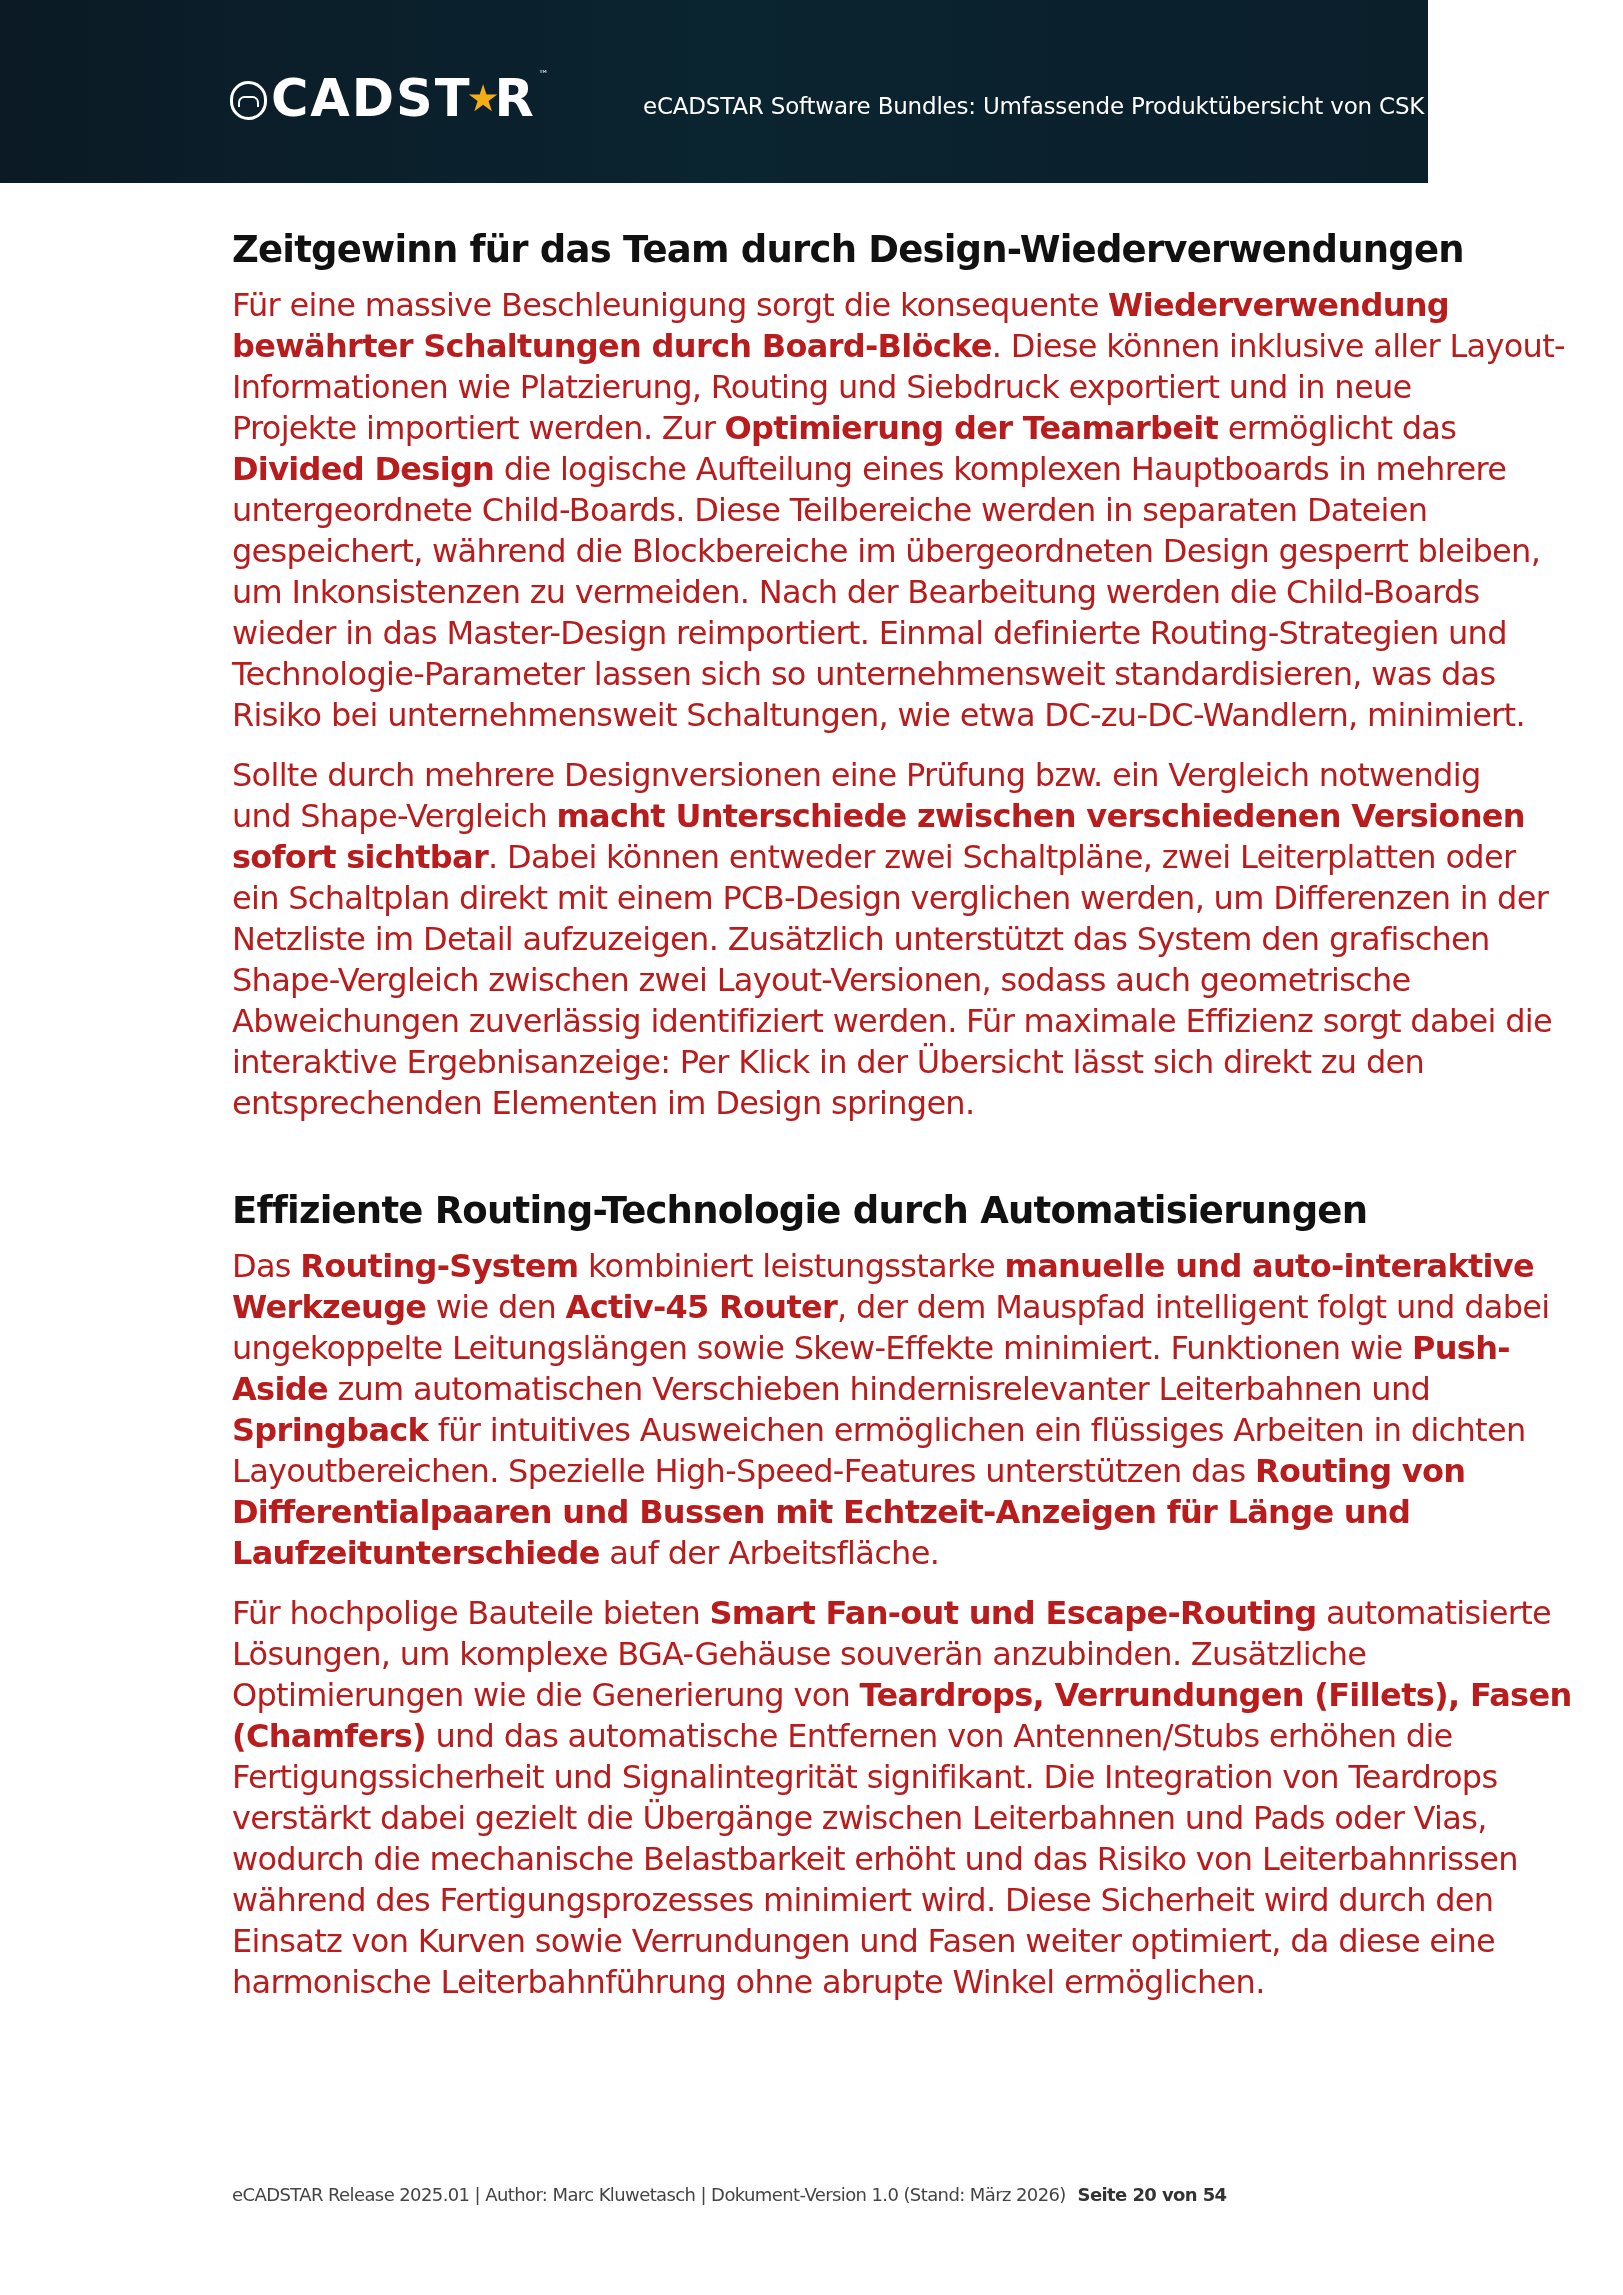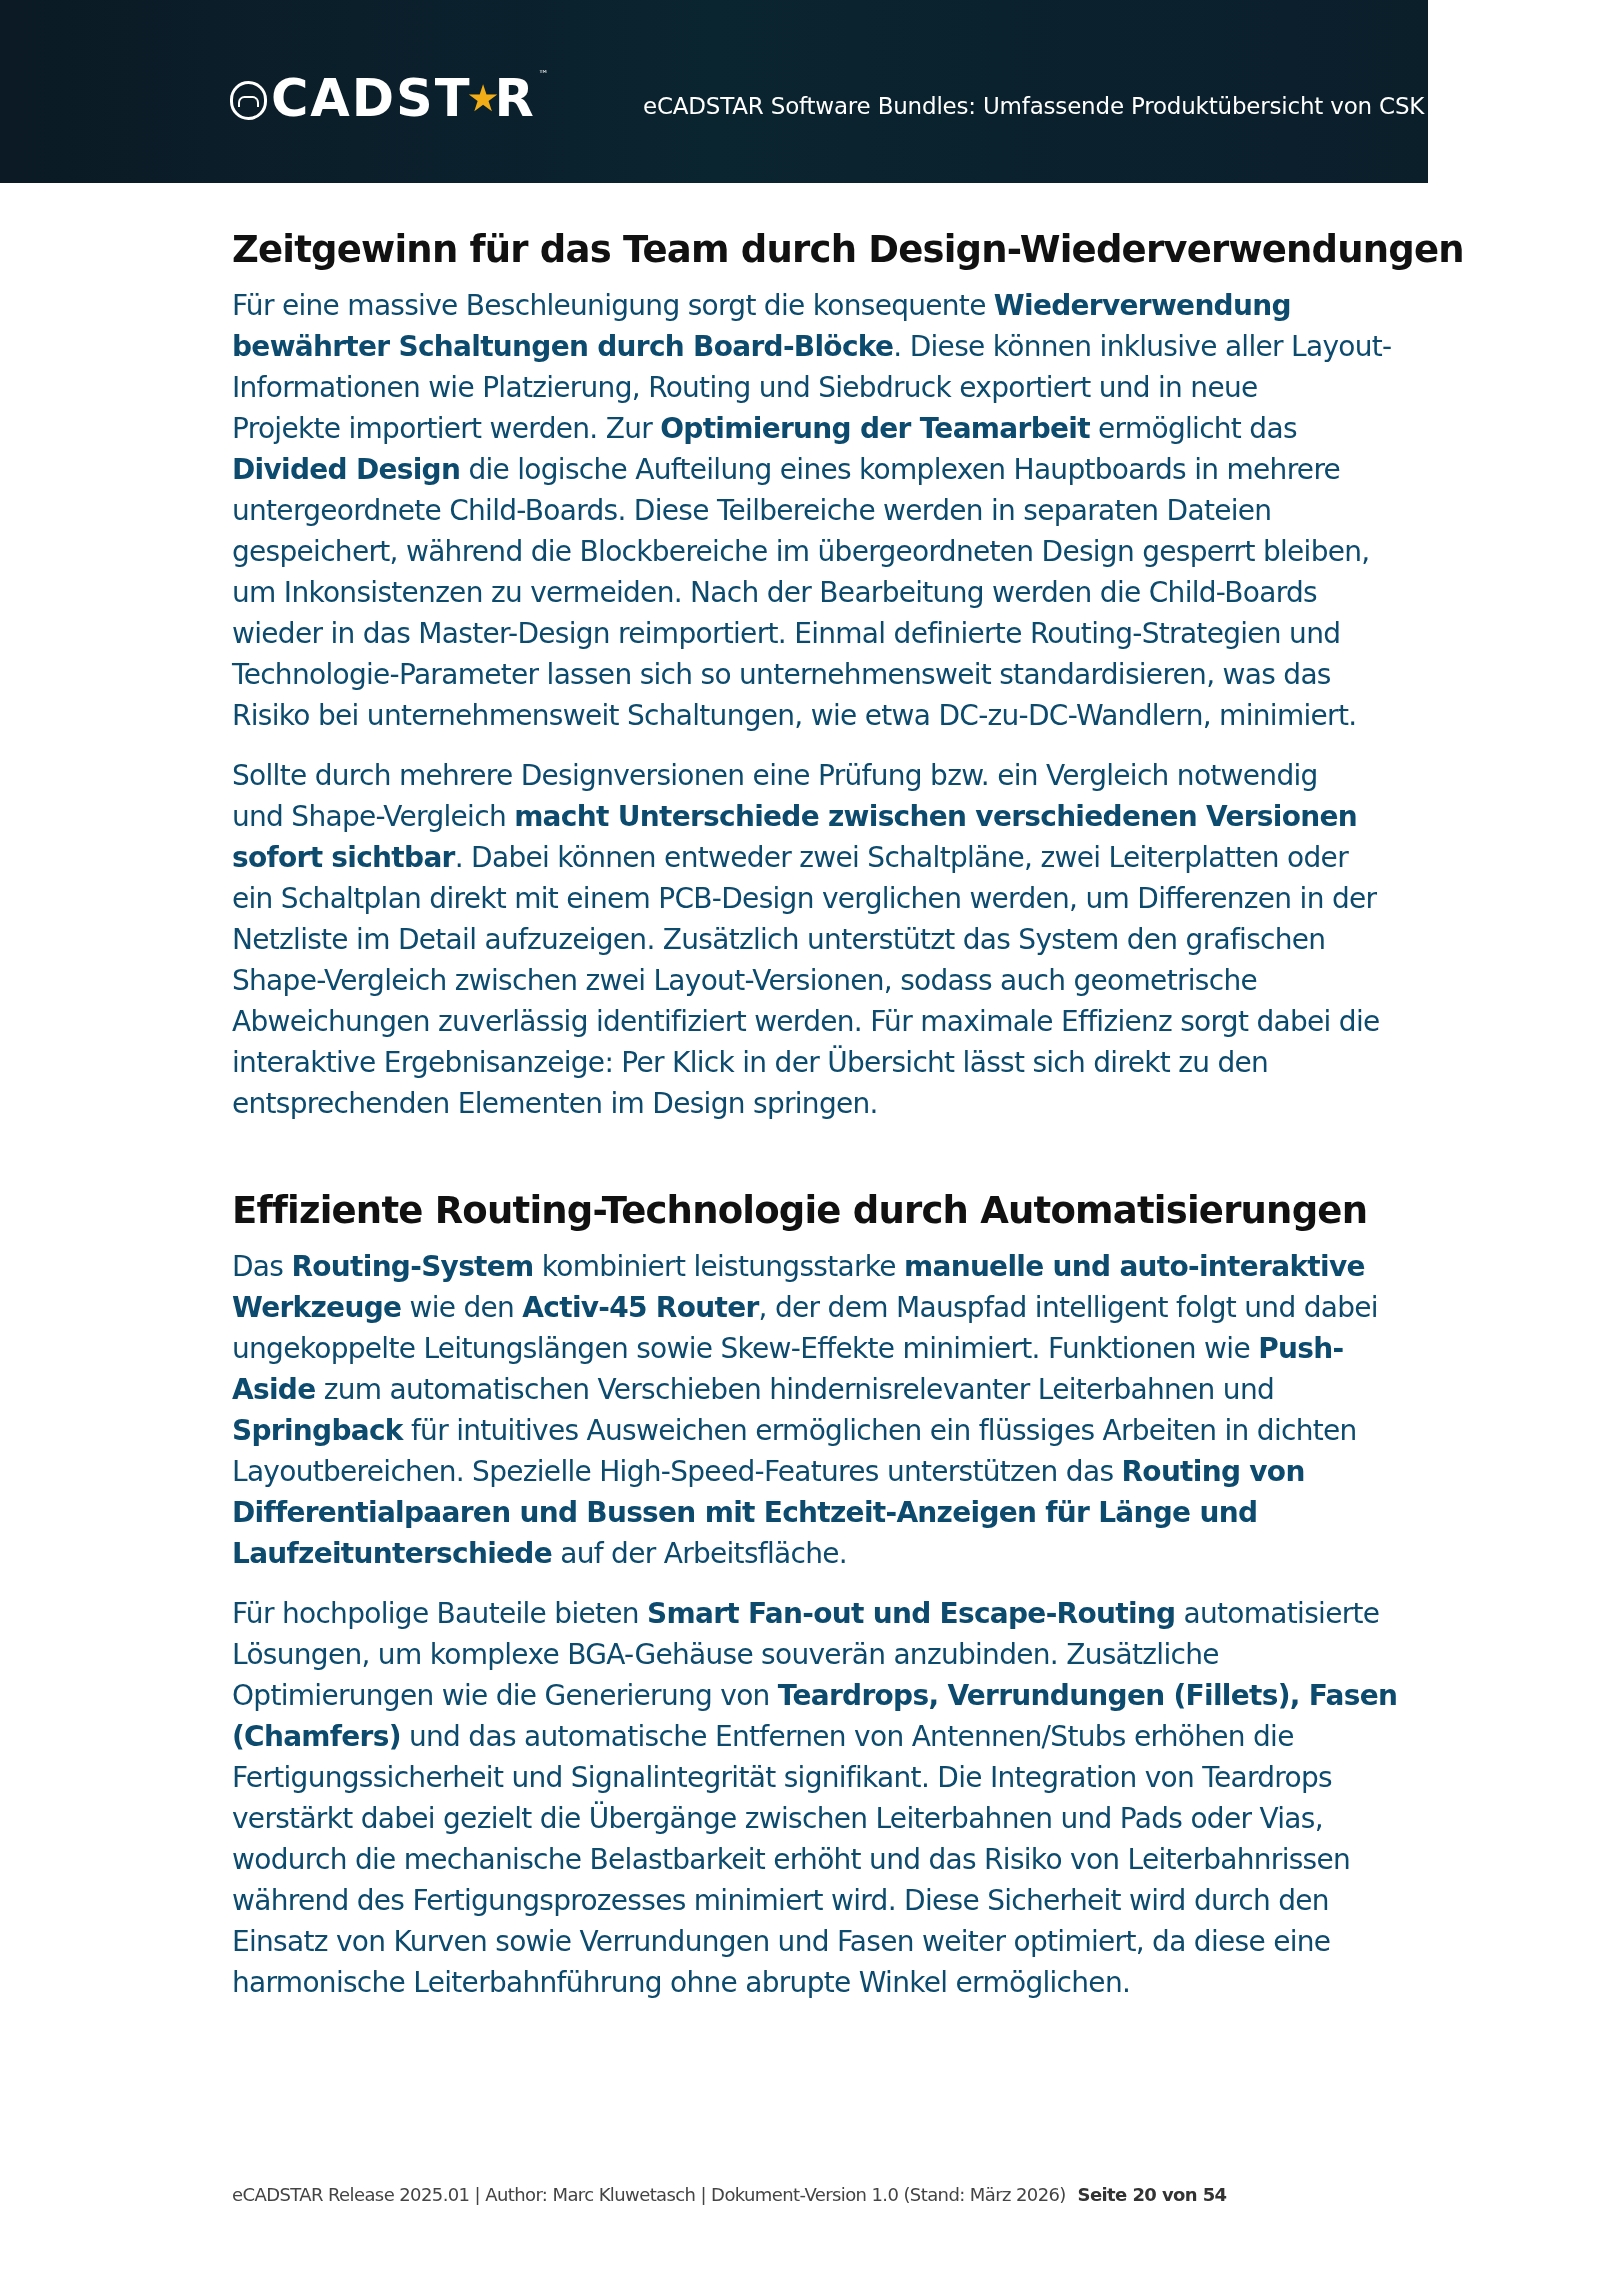--- a/index.html
+++ b/index.html
@@ -86,24 +86,24 @@
       font-weight: bold;
       font-size: 37px;
       line-height: 56px;
       letter-spacing: -0.8px;
       color: #111111;
       white-space: nowrap;
     }
     p {
       margin: 0;
       font-family: "DejaVu Sans", sans-serif;
-      font-size: 28px;
+      font-size: 32px;
       line-height: 41px;
       letter-spacing: -0.7px;
-      color: #0c4a6e;
+      color: #b91c1c;
     }
     .line { display: block; white-space: nowrap; }
     b { font-weight: bold; }
     .h-first { margin-top: 0; }
     .p-after-h { margin-top: 6.5px; }
     .p-gap { margin-top: 19.6px; }
     .h-gap { margin-top: 59px; }
     .footer {
       position: absolute;
       left: 232px; top: 2184px;

